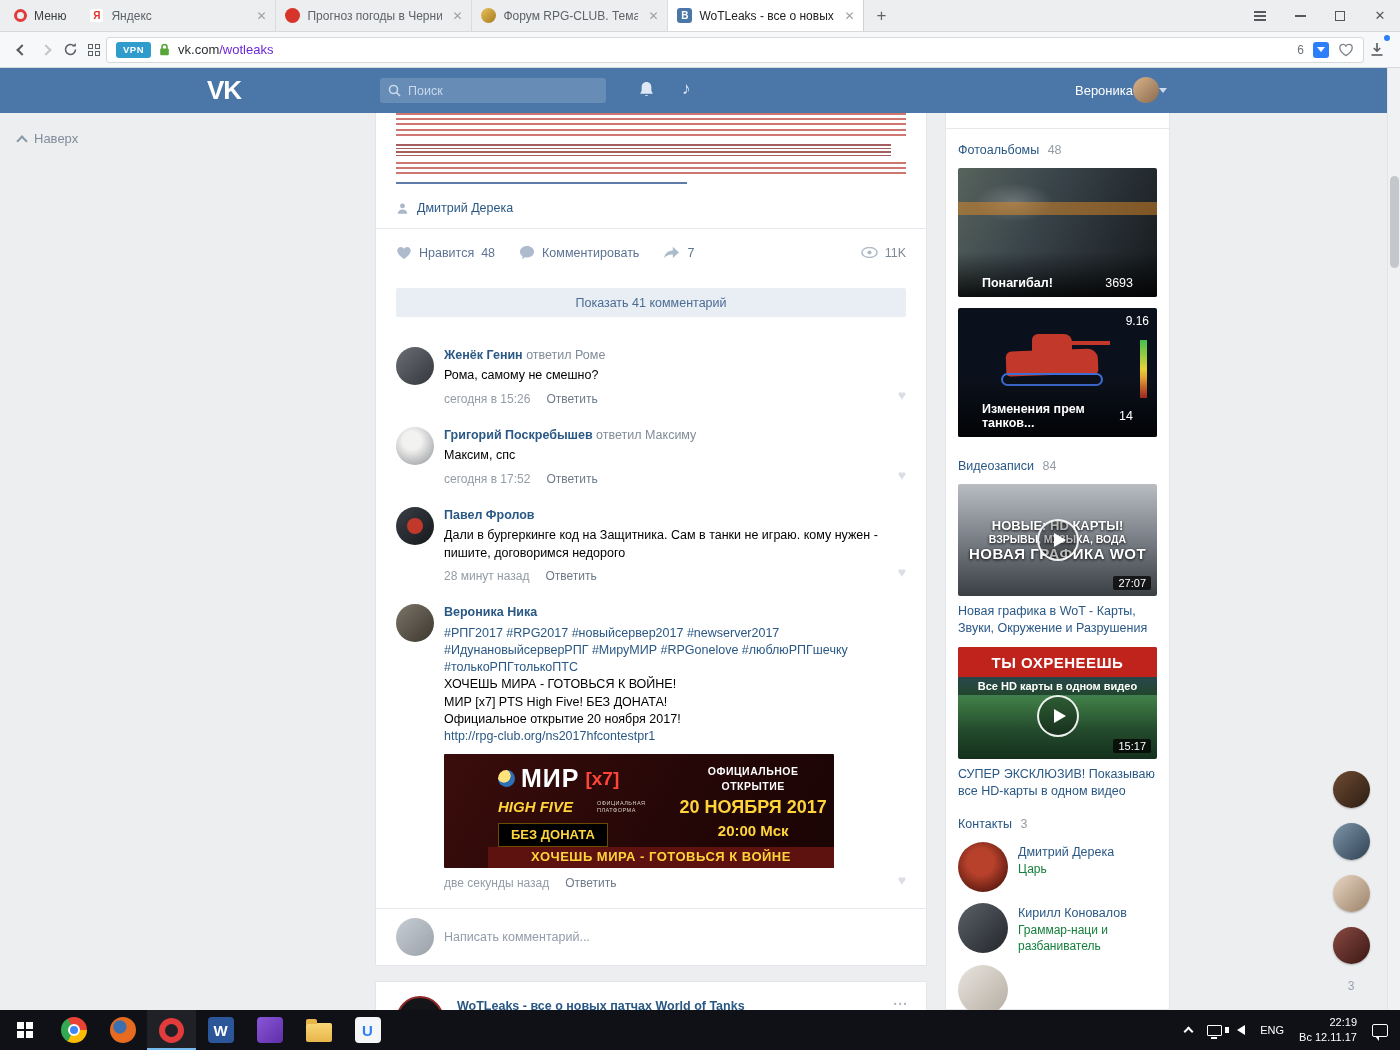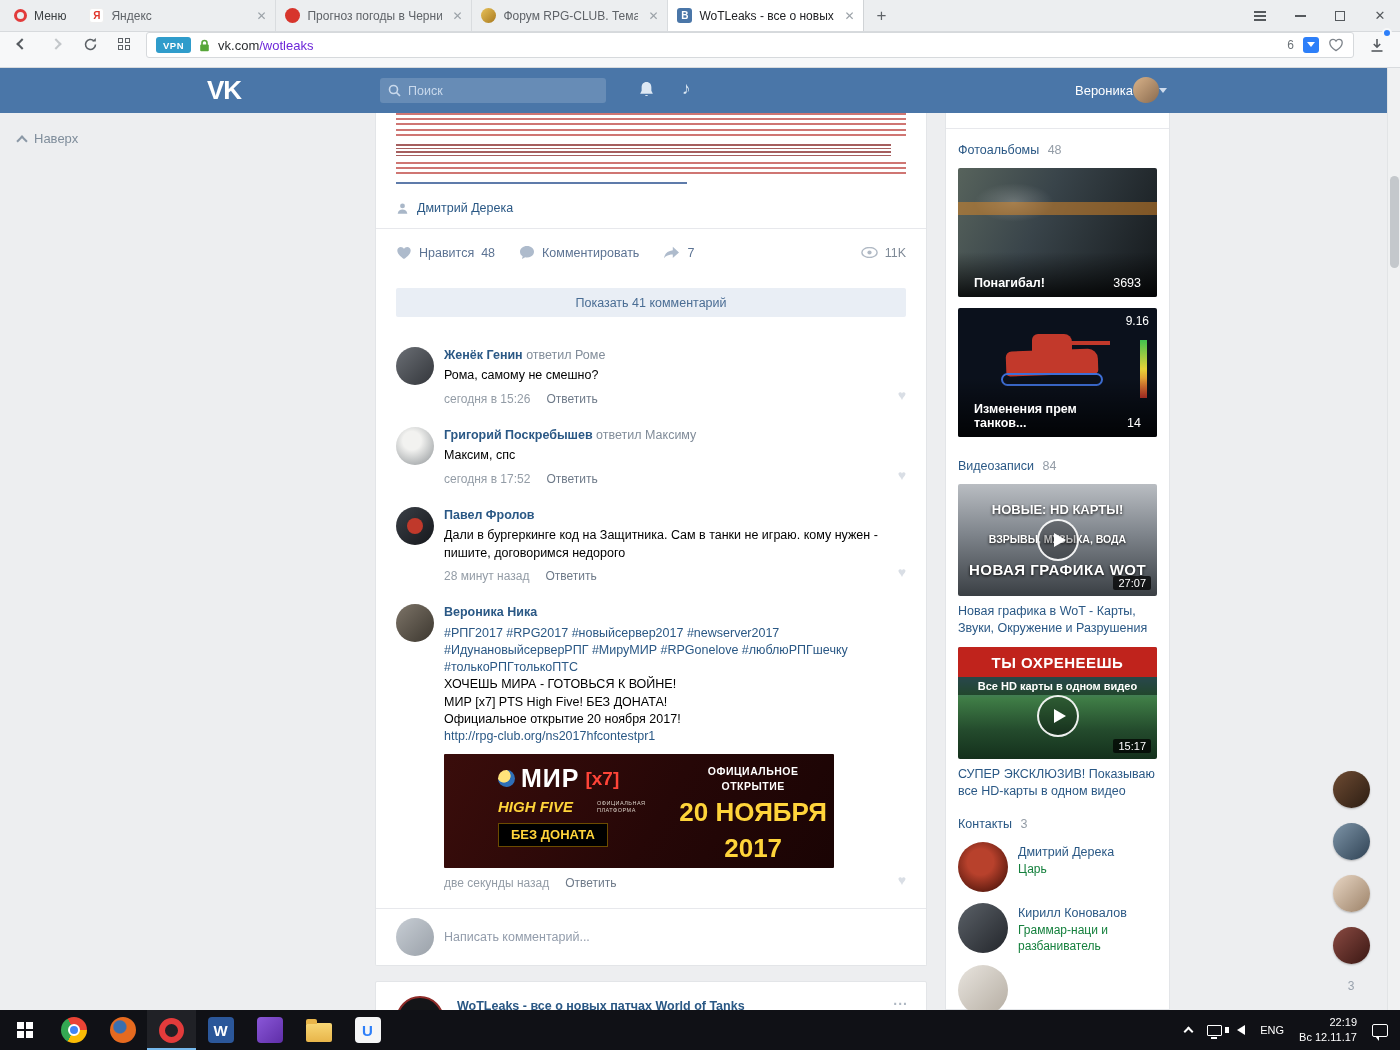--- a/index.html
+++ b/index.html
@@ -22,21 +22,21 @@
   .fav-vk { background:#4a76a8; }
   .newtab { width:34px; display:flex; align-items:center; justify-content:center; color:#5f6368; font-size:17px; }
   .tabbar-right { margin-left:auto; display:flex; align-items:center; }
   .win-btn { width:40px; height:31px; display:flex; align-items:center; justify-content:center; color:#55595d; font-size:13px; }
   .glyph-min { width:11px; border-bottom:2px solid #55595d; height:2px; }
   .glyph-max { width:10px; height:10px; border:1.5px solid #55595d; }
   .tablist-ic { display:flex; flex-direction:column; gap:2px; }
   .tablist-ic i { display:block; width:12px; height:2px; background:#55595d; }
 
   
-  .toolbar { position:absolute; top:32px; left:0; right:0; height:36px; background:#f7f8f9; border-bottom:1px solid #d8dbde; display:flex; align-items:flex-start; padding:0 10px; gap:10px; }
+  .toolbar { position:absolute; top:32px; left:0; right:0; height:36px; background:#f7f8f9; border-bottom:1px solid #d8dbde; display:flex; align-items:center; padding:0 10px; }
   .nav-ic { width:24px; height:24px; display:flex; align-items:center; justify-content:center; }
   .chev { width:8px; height:8px; border-left:2px solid #565b60; border-bottom:2px solid #565b60; }
   .chev.left { transform:rotate(45deg); }
   .chev.right { transform:rotate(225deg); border-color:#c3c7ca; }
   .grid-ic { display:grid; grid-template-columns:5px 5px; gap:2px; }
   .grid-ic i { width:5px; height:5px; border:1.5px solid #5b6065; display:block; }
   .addr { flex:1; height:26px; background:#fff; border:1px solid #d6d9dc; border-radius:3px; display:flex; align-items:center; padding:0 9px; gap:8px; }
   .vpn-badge { background:#2f9ccb; color:#fff; font-size:9.5px; font-weight:bold; padding:2.5px 7px; border-radius:3px; letter-spacing:.5px; }
   .url { font-size:13px; color:#2b2e31; }
   .url .path { color:#6d28d9; }
@@ -109,21 +109,21 @@
   .b-row1 { display:flex; align-items:center; gap:6px; }
   .globe { width:17px; height:17px; border-radius:50%; background:radial-gradient(circle at 35% 35%, #ffe37a 0 40%, #2e6fb8 45% 100%); }
   .b-mir { font-size:25px; font-weight:bold; color:#fff; letter-spacing:1px; }
   .b-x7 { font-size:19px; font-weight:bold; color:#ff4438; }
   .b-row2 { display:flex; align-items:center; gap:24px; margin-top:1px; }
   .b-hf { font-size:15px; font-weight:bold; font-style:italic; color:#ffd43a; }
   .b-plat { font-size:5.5px; color:#d8cfc6; line-height:1.3; letter-spacing:.5px; }
   .b-nodonate { display:inline-block; margin-top:5px; background:#000; color:#ffd43a; font-weight:bold; font-size:13px; padding:2px 12px; border:1px solid #6b4b00; }
   .banner-right { width:45%; text-align:center; padding:10px 6px 0 0; }
   .b-open { font-size:10.5px; font-weight:bold; color:#fff; letter-spacing:.5px; }
-  .b-date { font-size:26px; font-weight:bold; color:#ffd43a; margin-top:2px; }
+  .b-date { font-size:18px; font-weight:bold; color:#ffd43a; margin-top:2px; }
   .b-time { font-size:15px; font-weight:bold; color:#ffd43a; margin-top:1px; }
   .banner-strip { height:25px; background:#5e1210; display:flex; align-items:center; justify-content:center; color:#ffd43a; font-weight:bold; font-size:13px; letter-spacing:.5px; }
 
   .composer { border-top:1px solid #e7e8ec; display:flex; align-items:center; gap:10px; padding:9px 20px; margin-top:6px; }
   .composer .ph { color:#929cab; font-size:12.5px; }
 
   .card2 { margin-top:15px; padding:14px 20px; display:flex; gap:13px; position:relative; min-height:90px; }
   .wot-logo { width:48px; height:48px; border-radius:50%; background:#141518; border:2px solid #8f2b28; color:#fff; display:flex; flex-direction:column; align-items:center; justify-content:center; flex:none; }
   .wot-top { font-size:13px; font-weight:bold; line-height:1; }
   .p2title { color:#2a5885; font-weight:bold; font-size:12.5px; margin-top:3px; }
@@ -131,35 +131,35 @@
 
   
   .sidebar { position:absolute; left:945px; top:0; width:225px; height:100%; background:#fff; border:1px solid #e3e5e8; border-top:0; padding:0 12px; }
   .sb-top-gap { height:16px; border-bottom:1px solid #e7e8ec; margin:0 -12px; }
   .sb-head { margin-top:14px; font-size:12.5px; }
   .sb-head .t { color:#2a5885; }
   .sb-count { color:#939ca6; margin-left:5px; }
   .album, .vthumb { position:relative; width:199px; border-radius:2px; overflow:hidden; margin-top:11px; color:#fff; }
   .album { height:129px; }
   .vthumb { height:112px; }
-  .album-overlay { position:absolute; left:0; right:0; bottom:0; padding:24px 16px 7px; background:linear-gradient(transparent, rgba(0,0,0,.82)); display:flex; justify-content:space-between; align-items:flex-end; font-size:12.5px; }
+  .album-overlay { position:absolute; left:0; right:0; bottom:0; padding:24px 24px 7px; background:linear-gradient(transparent, rgba(0,0,0,.82)); display:flex; justify-content:space-between; align-items:center; font-size:12.5px; }
   .album-title { font-weight:bold; }
   .a1bg { background:linear-gradient(115deg,#57635c 0%, #39444a 40%, #14181b 100%); }
   .a1band { position:absolute; left:0; right:0; top:26%; height:13px; background:rgba(226,138,38,.5); }
   .a1glow { position:absolute; left:8%; top:12%; width:40%; height:30%; background:radial-gradient(rgba(255,255,255,.22), transparent 70%); }
   .a2bg { background:#0b111c; }
   .tank { position:absolute; left:48px; top:42px; }
   .hull { width:92px; height:25px; background:#c2392b; border-radius:6px 10px 4px 4px; transform:rotate(-2deg); }
   .turret { position:absolute; top:-16px; left:26px; width:40px; height:18px; background:#c2392b; border-radius:6px 8px 0 0; }
   .gun { position:absolute; top:-9px; left:62px; width:42px; height:4px; background:#c2392b; }
   .tracks { position:absolute; top:23px; left:-5px; width:102px; height:13px; border:2px solid #3e6fd8; border-radius:8px; }
   .a2ver { position:absolute; top:6px; right:8px; font-size:12px; }
   .gauge { position:absolute; right:10px; top:32px; width:7px; height:58px; background:linear-gradient(#41c24f,#e7d337,#d8392e); }
   .v1bg { background:linear-gradient(#b9bdc2 0%, #7e848b 45%, #3a3f44 100%); }
-  .v1text { position:absolute; inset:0; display:flex; flex-direction:column; align-items:center; justify-content:center; gap:16px; text-align:center; }
+  .v1text { position:absolute; inset:0; display:flex; flex-direction:column; align-items:center; justify-content:center; gap:0; text-align:center; }
   .v1l1 { font-size:13px; font-weight:bold; text-shadow:0 1px 3px #000; }
   .v1l2 { font-size:10.5px; font-weight:bold; text-shadow:0 1px 3px #000; }
   .v1l3 { font-size:15px; font-weight:bold; letter-spacing:.5px; text-shadow:0 1px 3px #000; }
   .play { position:absolute; left:50%; top:50%; transform:translate(-50%,-50%); width:42px; height:42px; border:2px solid rgba(255,255,255,.92); border-radius:50%; background:rgba(0,0,0,.28); display:flex; align-items:center; justify-content:center; }
   .play::after { content:""; border-left:12px solid #fff; border-top:7px solid transparent; border-bottom:7px solid transparent; margin-left:4px; }
   .vdur { position:absolute; right:6px; bottom:6px; background:rgba(0,0,0,.72); padding:1px 5px; border-radius:2px; font-size:11px; }
   .vcaption { margin-top:7px; font-size:12.5px; color:#2a5885; line-height:1.32; }
   .v2bg { background:linear-gradient(180deg,#4f7f8d 30%, #3f7d46 46%, #234a2c 75%, #14301c 100%); }
   .v2band { position:absolute; top:0; left:0; right:0; height:30px; background:#c0231c; display:flex; align-items:center; justify-content:center; font-weight:bold; font-size:15px; letter-spacing:.5px; }
   .v2sub { position:absolute; top:30px; left:0; right:0; padding:3px 0; text-align:center; font-size:11px; font-weight:bold; background:rgba(8,26,13,.55); }

